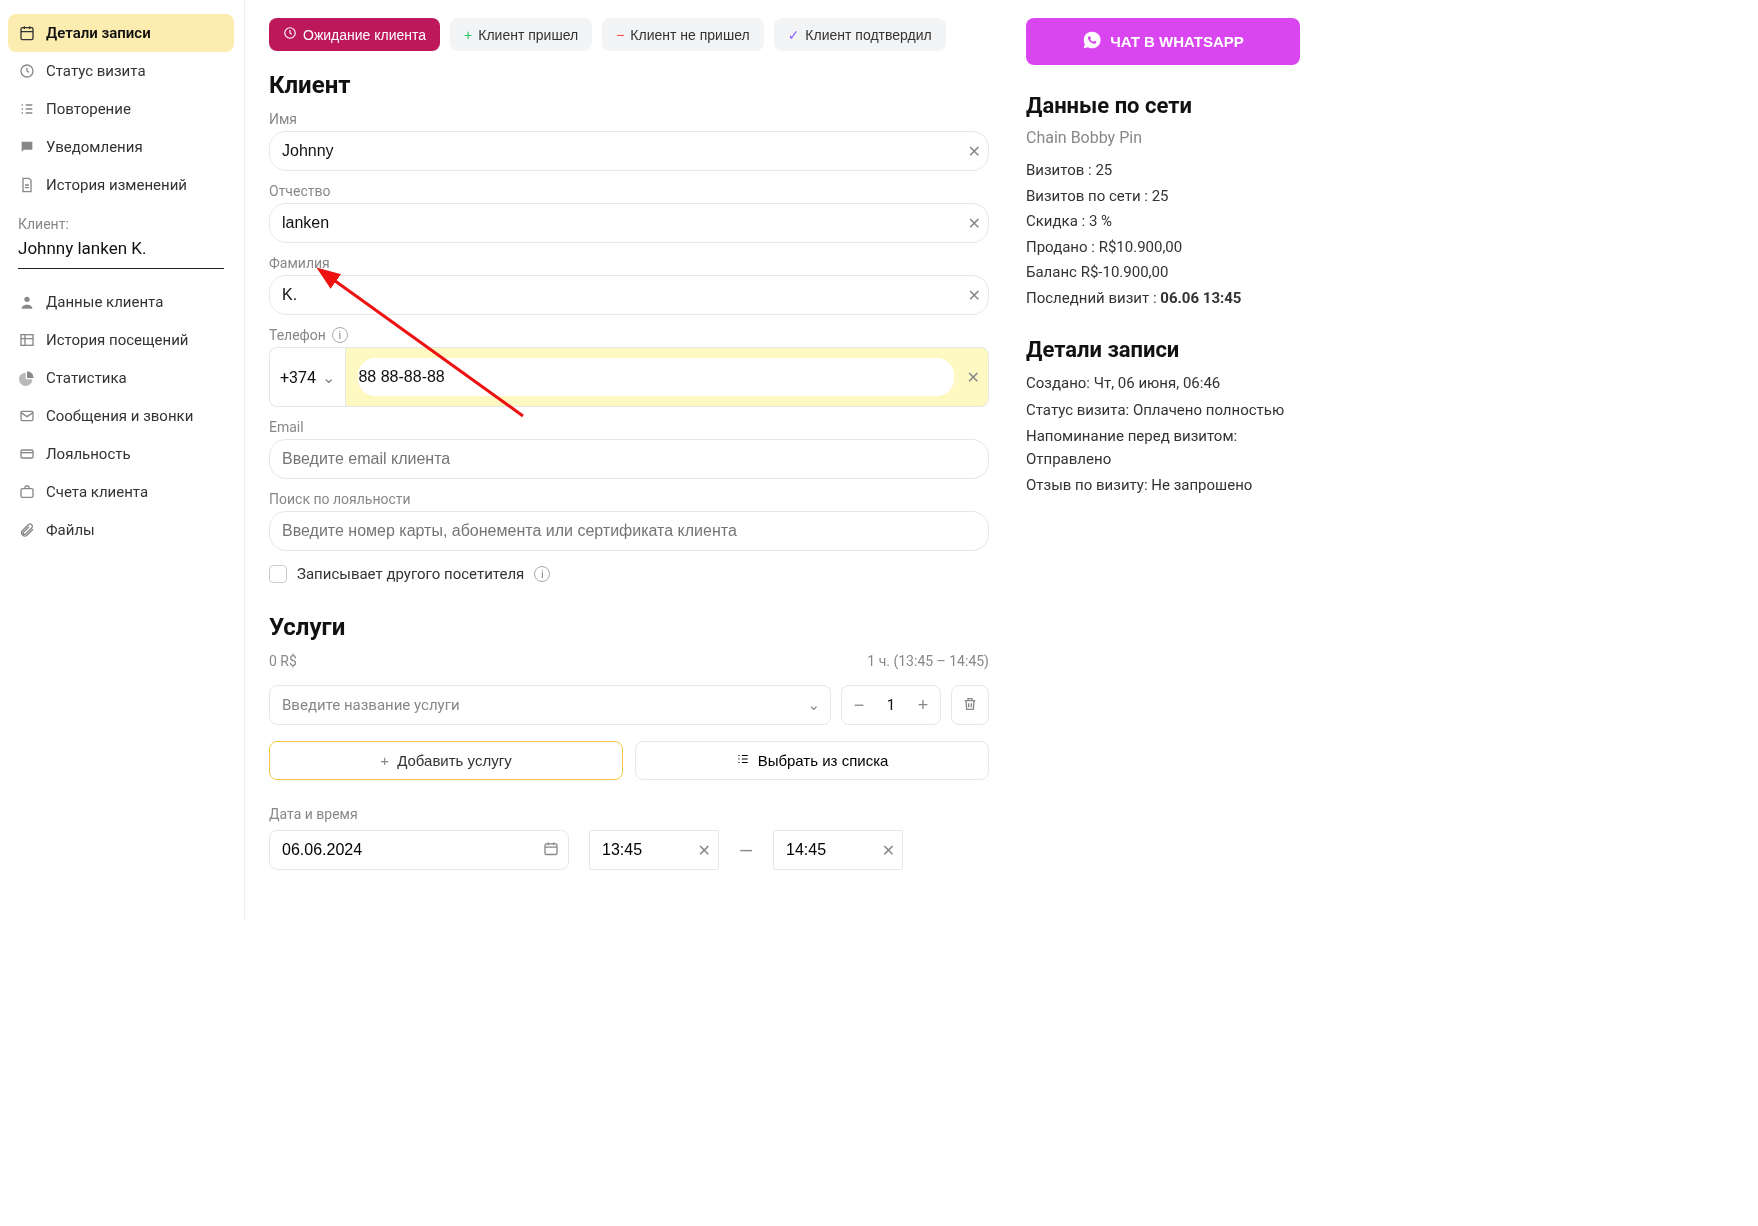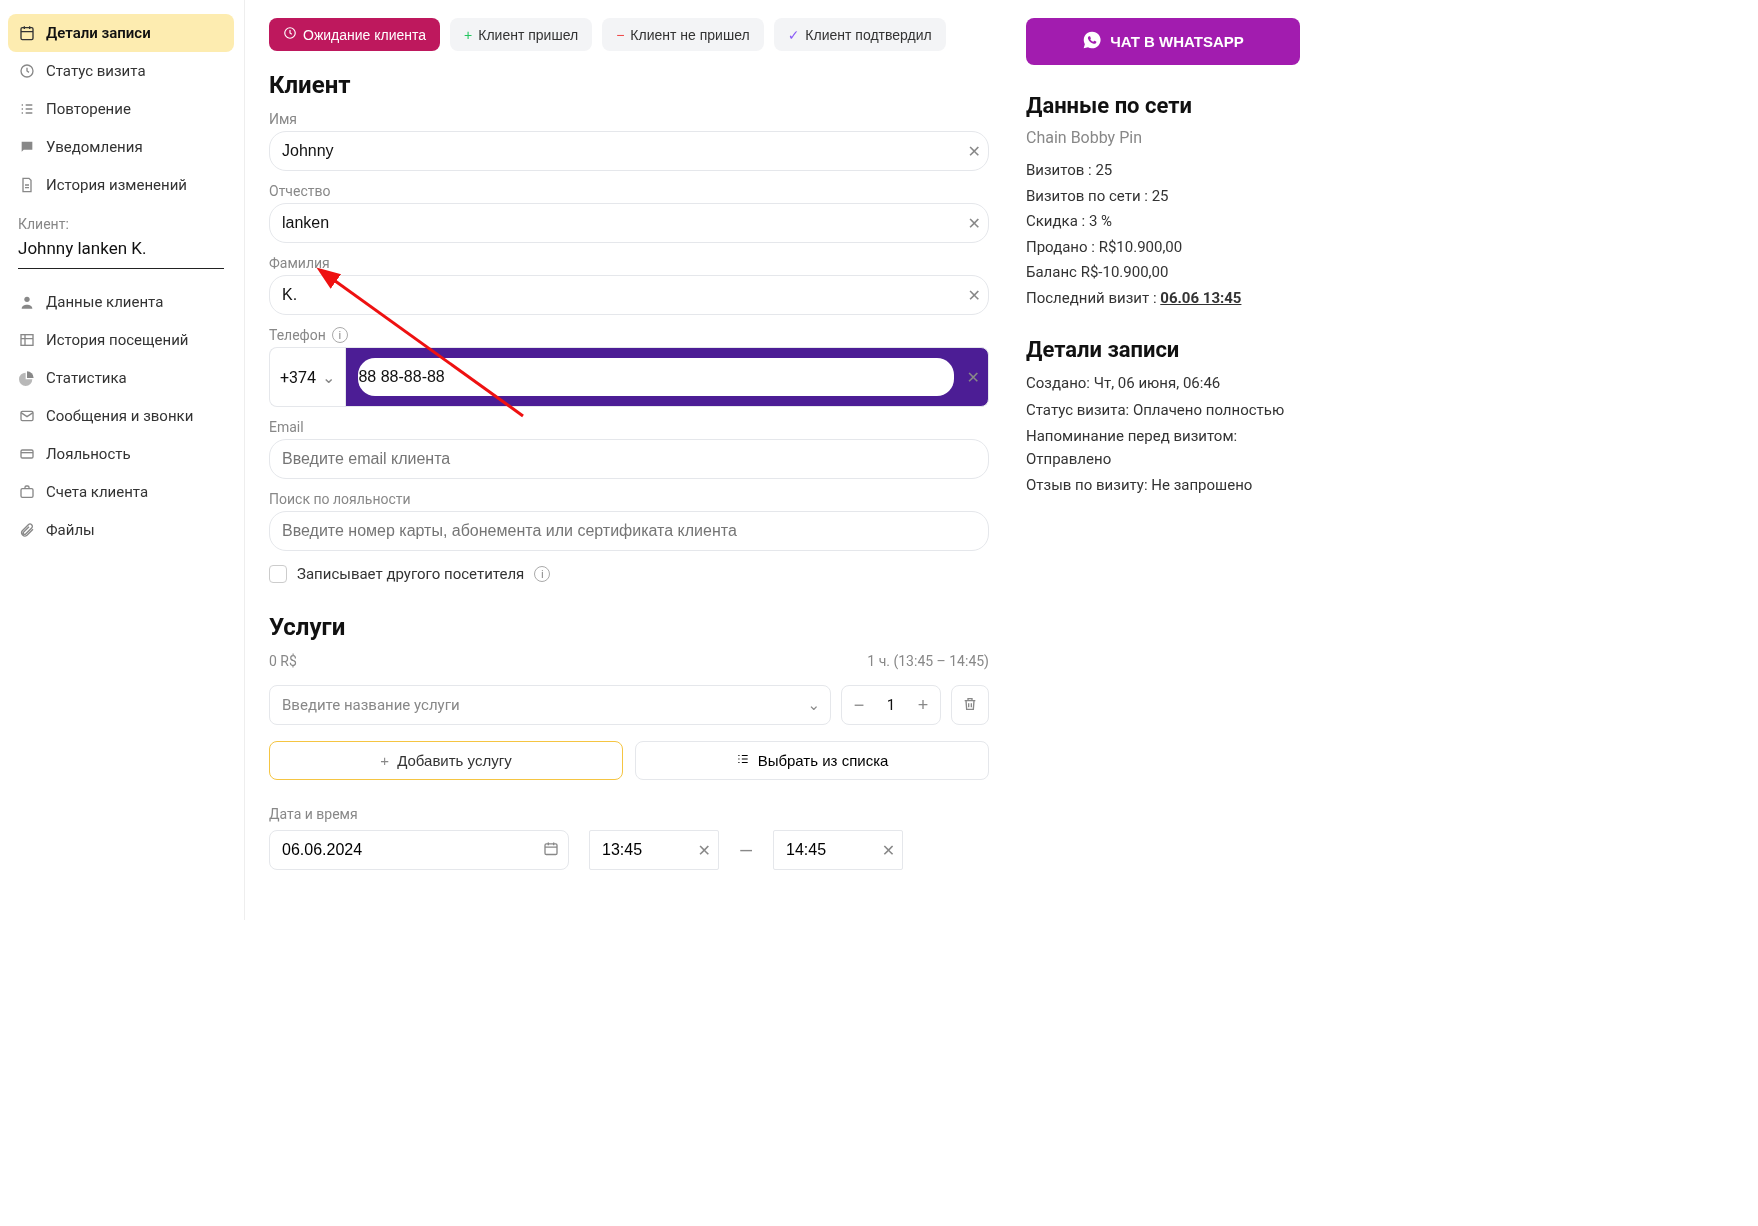--- a/index.html
+++ b/index.html
@@ -66,21 +66,21 @@
 .input-wrap { position:relative; }
 .clear-btn { position:absolute; right:8px; top:50%; transform:translateY(-50%); color:#888; cursor:pointer; font-size:16px; background:none; border:none; }
 .phone-row { display:flex; gap:0; }
 .phone-code {
   border:1px solid #e5e7eb; border-right:none; border-radius:8px 0 0 8px;
   padding:10px 10px; font-size:16px; display:flex; align-items:center; gap:6px;
   background:#fff; cursor:pointer;
 }
 .phone-num {
   flex:1; border:1px solid #e5e7eb; border-radius:0 8px 8px 0;
-  padding:10px 34px 10px 12px; font-size:16px; position:relative; background:#4c1d95;
+  padding:10px 34px 10px 12px; font-size:16px; position:relative; background:#fef9c3;
 }
 .checkbox-row { display:flex; align-items:center; gap:10px; margin-top:14px; font-size:15px; color:#333;}
 .chk { width:18px; height:18px; border:1px solid #ccc; border-radius:4px; background:#fff; cursor:pointer;}
 
 .services-head { display:flex; justify-content:space-between; color:#888; font-size:14px; margin-top:6px;}
 .service-row { display:flex; gap:10px; margin-top:16px; align-items:stretch;}
 .service-select {
   flex:1; border:1px solid #e5e7eb; border-radius:8px;
   padding:10px 30px 10px 12px; font-size:15px; color:#888; position:relative;
 }
@@ -104,28 +104,28 @@
 .date-input input { width:100%; border:1px solid #e5e7eb; border-radius:8px; padding:10px 36px 10px 12px; font-size:16px;}
 .cal-icon { position:absolute; right:10px; top:50%; transform:translateY(-50%); color:#888;}
 .time-input { position:relative; }
 .time-input input { width:130px; border:1px solid #e5e7eb; border-radius:2px; padding:10px 30px 10px 12px; font-size:16px;}
 .dash { color:#888; font-size:18px;}
 
 .rightcol {
   width: 300px; flex-shrink:0; padding: 18px 20px 0 6px;
 }
 .wa-btn {
-  width:100%; background:#a21caf; color:#fff; border:none; border-radius:8px;
+  width:100%; background:#d946ef; color:#fff; border:none; border-radius:8px;
   padding:12px; font-size:15px; font-weight:600; display:flex; align-items:center; justify-content:center; gap:8px;
   cursor:pointer;
 }
 .right-h { font-size:22px; font-weight:700; margin: 28px 0 10px;}
 .right-sub { color:#888; font-size:16px; margin-bottom:12px;}
 .stat-line { font-size:15px; margin:3px 0; color:#333; line-height:1.5;}
-.stat-line b { font-weight:700;text-decoration:underline;}
+.stat-line b { font-weight:700;}
 .detail-line { font-size:15px; margin:4px 0; color:#333; line-height:1.5;}
 
 .info-circle { display:inline-flex; width:16px; height:16px; border:1px solid #aaa; border-radius:50%; align-items:center; justify-content:center; font-size:11px; color:#888;}
 
 
 .arrow-svg { position:absolute; pointer-events:none; }
 
 .main-inner { position:relative; max-width:720px; }
 </style>
 </head>

